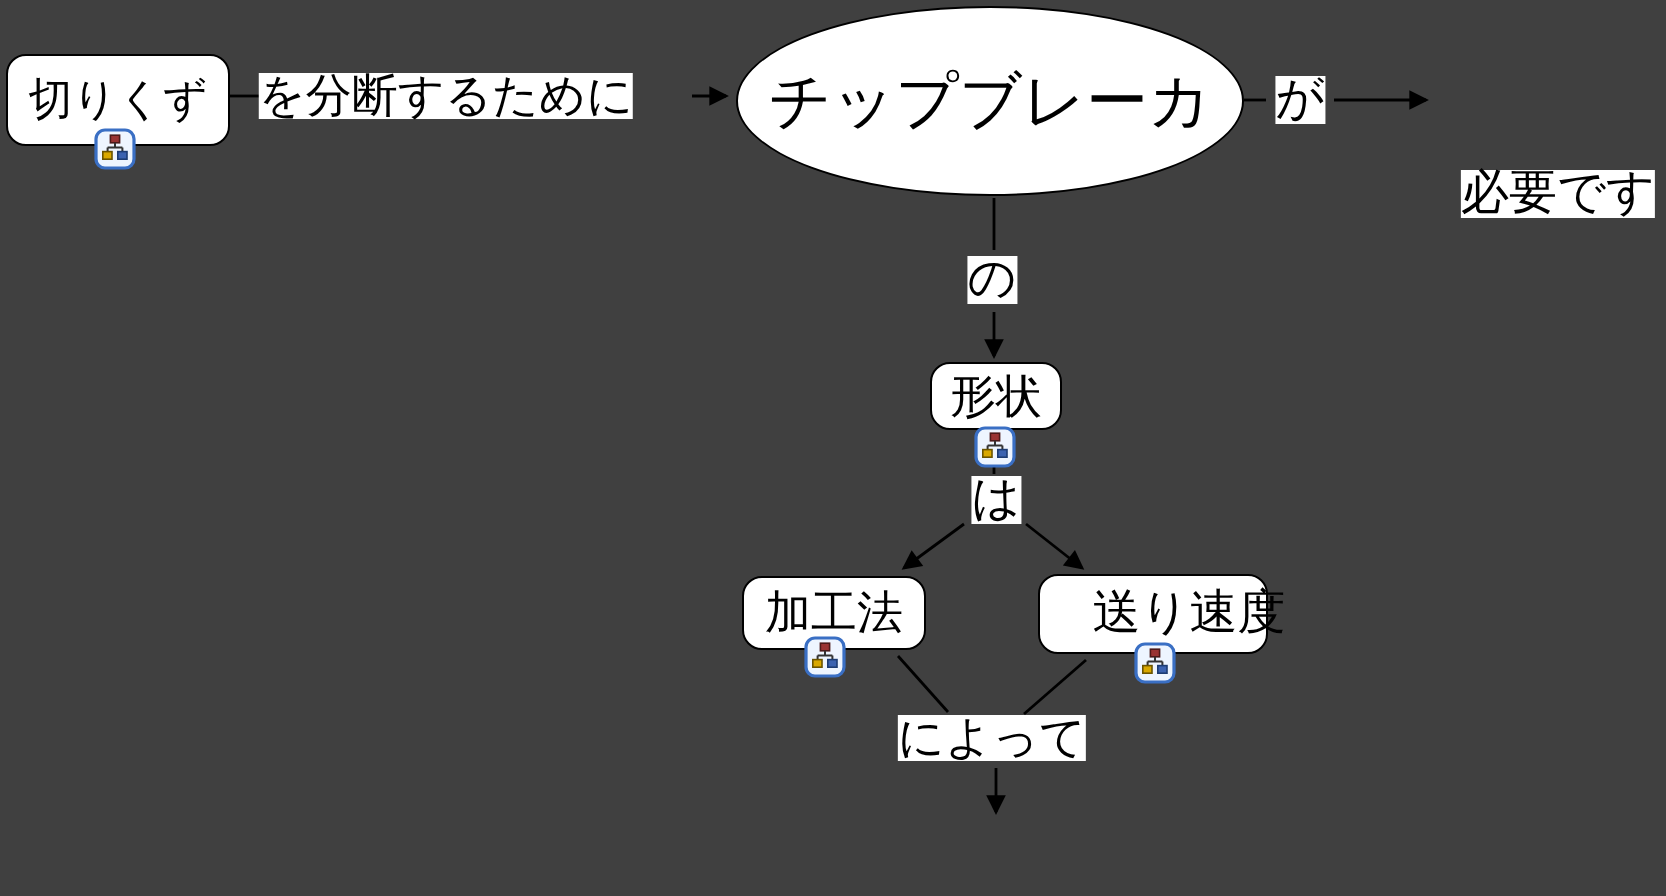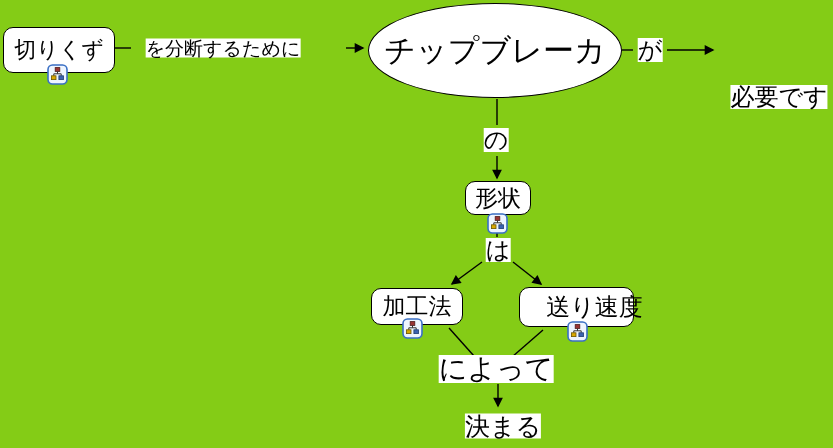--- a/index.html
+++ b/index.html
@@ -1,20 +1,20 @@
 <!DOCTYPE html>
 <html><head>
 <meta charset="utf-8">
 <style>
   html, body { margin: 0; padding: 0; background: #ffffff; }
   .canvas {
     position: relative;
     width: 833px;
     height: 448px;
-    background: #84cc16;
+    background: #404040;
     font-family: "Liberation Sans", sans-serif;
     color: #000000;
     overflow: hidden;
   }
   .wires {
     position: absolute;
     left: 0; top: 0;
     width: 833px; height: 448px;
   }
   .node {
@@ -37,26 +37,26 @@
   .node-kakouhou   { left: 371px; top: 288px; width: 92px;  height: 37px; font-size: 23px; }
   .node-okuri      { left: 519px; top: 287px; width: 115px; height: 40px; font-size: 24px; padding-left: 36px; }
 
   .edge-label {
     position: absolute;
     transform: translate(-50%, -50%);
     line-height: 1;
     white-space: nowrap;
     background: #ffffff;
   }
-  .lbl-bundan  { left: 223px; top: 48px;  font-size: 19px; }
+  .lbl-bundan  { left: 223px; top: 48px;  font-size: 23px; }
   .lbl-ga      { left: 650px; top: 50px;  font-size: 24px; }
   .lbl-hitsuyou{ left: 779px; top: 50px;  font-size: 24px; margin-top: 47px; }
   .lbl-no      { left: 496px; top: 140px; font-size: 24px; }
   .lbl-wa      { left: 498px; top: 250px; font-size: 24px; }
-  .lbl-niyotte { left: 496px; top: 369px; font-size: 28px; }
+  .lbl-niyotte { left: 496px; top: 369px; font-size: 23px; }
   .lbl-kimaru  { left: 503px; top: 426px; font-size: 25px; }
 
   .submap-icon {
     position: absolute;
     width: 21px; height: 21px;
     cursor: pointer;
   }
   .icon-kirikuzu { left: 47px;  top: 64px;  }
   .icon-keijou   { left: 487px; top: 213px; }
   .icon-kakouhou { left: 402px; top: 318px; }
@@ -108,21 +108,20 @@
   <div class="node rect node-okuri">
     <span>送り速度</span>
   </div>
 
   <div class="edge-label lbl-bundan">を分断するために</div>
   <div class="edge-label lbl-ga">が</div>
   <div class="edge-label lbl-hitsuyou">必要です</div>
   <div class="edge-label lbl-no">の</div>
   <div class="edge-label lbl-wa">は</div>
   <div class="edge-label lbl-niyotte">によって</div>
-  <div class="edge-label lbl-kimaru">決まる</div>
 
   <svg class="submap-icon icon-kirikuzu" viewBox="0 0 21 21">
     <rect x="1" y="1" width="19" height="19" rx="4.5" fill="#eef5ff" stroke="#3a6fc4" stroke-width="1.6"></rect>
     <rect x="8.2" y="3.6" width="4.6" height="3.8" fill="#993333" stroke="#4d1a1a" stroke-width="0.8"></rect>
     <path d="M10.5,7.4 V9.8 M6.8,9.8 H14.2 M6.8,9.8 V11.8 M14.2,9.8 V11.8" stroke="#333333" stroke-width="1" fill="none"></path>
     <rect x="4.4" y="11.8" width="4.6" height="3.8" fill="#d9a800" stroke="#6b5400" stroke-width="0.8"></rect>
     <rect x="11.9" y="11.8" width="4.6" height="3.8" fill="#3b62b0" stroke="#1d3c73" stroke-width="0.8"></rect>
   </svg>
 
   <svg class="submap-icon icon-keijou" viewBox="0 0 21 21">

